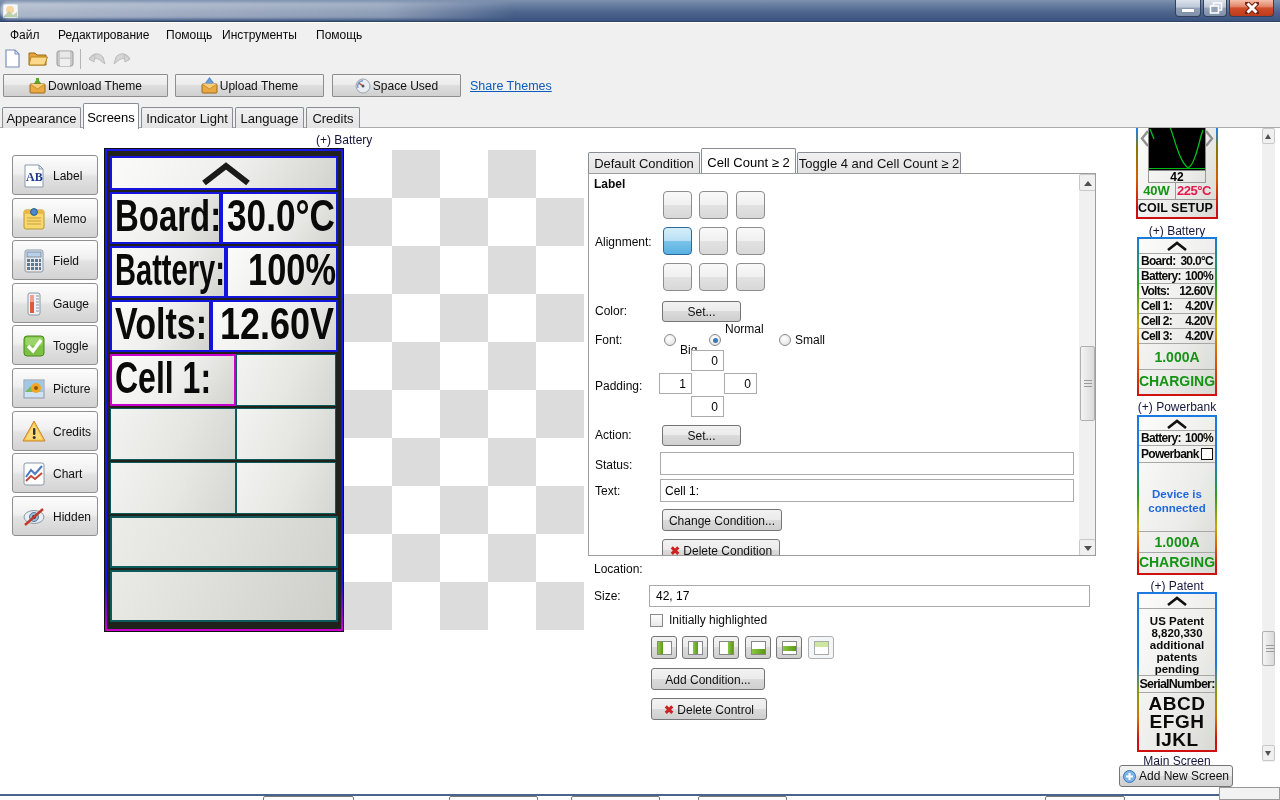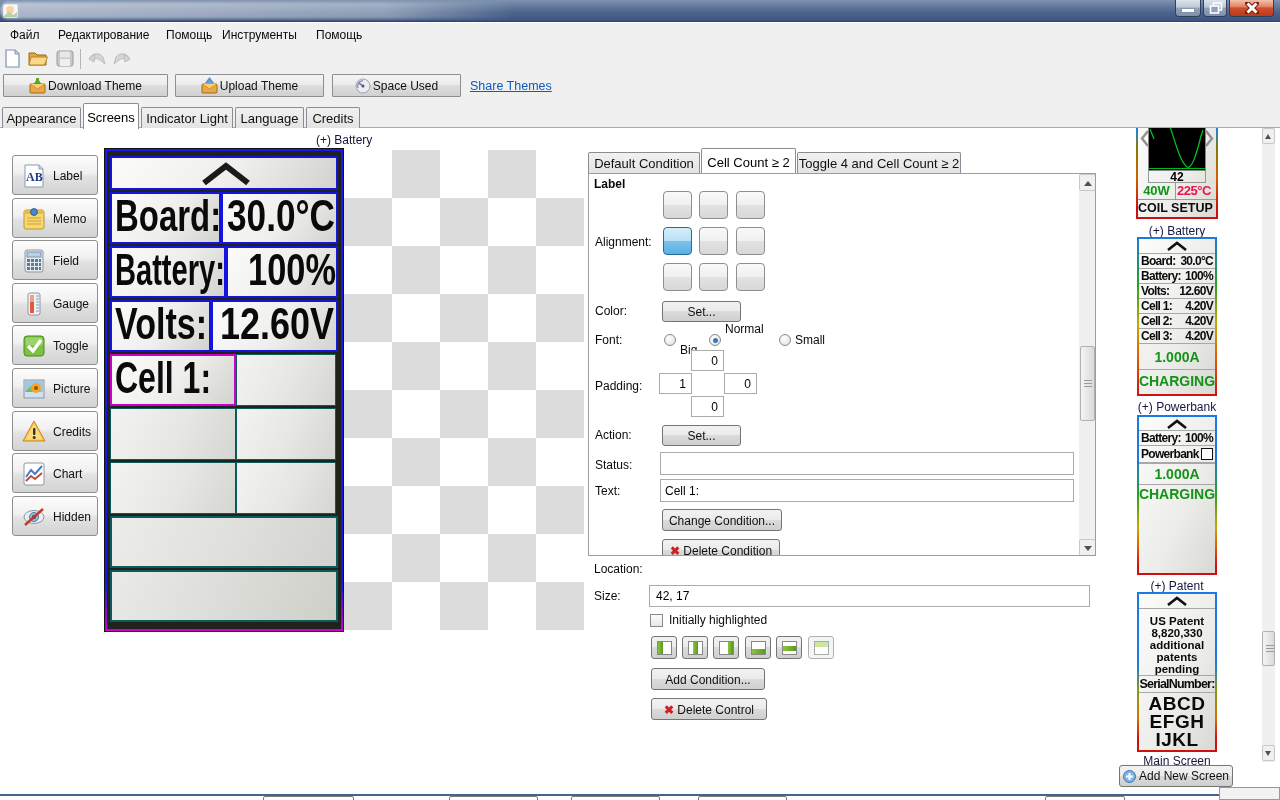--- a/index.html
+++ b/index.html
@@ -468,20 +468,21 @@
             </svg>
           </div>
   <div class="mrow" style="height:15px;">
             <span>Battery:</span>
             <span>100%</span>
           </div>
   <div class="mrow" style="height:17px;">
             <span>Powerbank</span>
             <span style="display:inline-block;width:12px;height:12px;background:#fff;border:1.5px solid #111;"></span>
           </div>
+  <div style="position:relative;height:68px;text-align:center;font-weight:bold;font-size:11.5px;color:#2268dd;padding-top:24px;line-height:14px;">Device is<br>connected</div>
   <div class="mrow grntx" style="height:22px;justify-content:center;font-size:14px;border-top:1px solid #a8a8a8;">1.000A</div>
   <div class="mrow grntx" style="height:18px;justify-content:center;font-size:14px;border-bottom:none;">CHARGING</div>
  </div>
 </div>
 <div class="scap" style="left:1137px;top:451px;">(+) Patent</div>
 <div class="sbox" style="top:464px;height:160px;background:linear-gradient(180deg,#1a7ae0 0%,#1a7ae0 45%,#8a9a10 62%,#d07800 78%,#d01010 92%,#d01010 100%);">
  <div class="sboxin" style="height:156px;">
   <div class="mrow" style="height:15px;justify-content:center;">
             <svg width="22" height="10">
               <path d="M2 9 L11 2 L20 9" stroke="#111" stroke-width="2.6" fill="none"></path>

